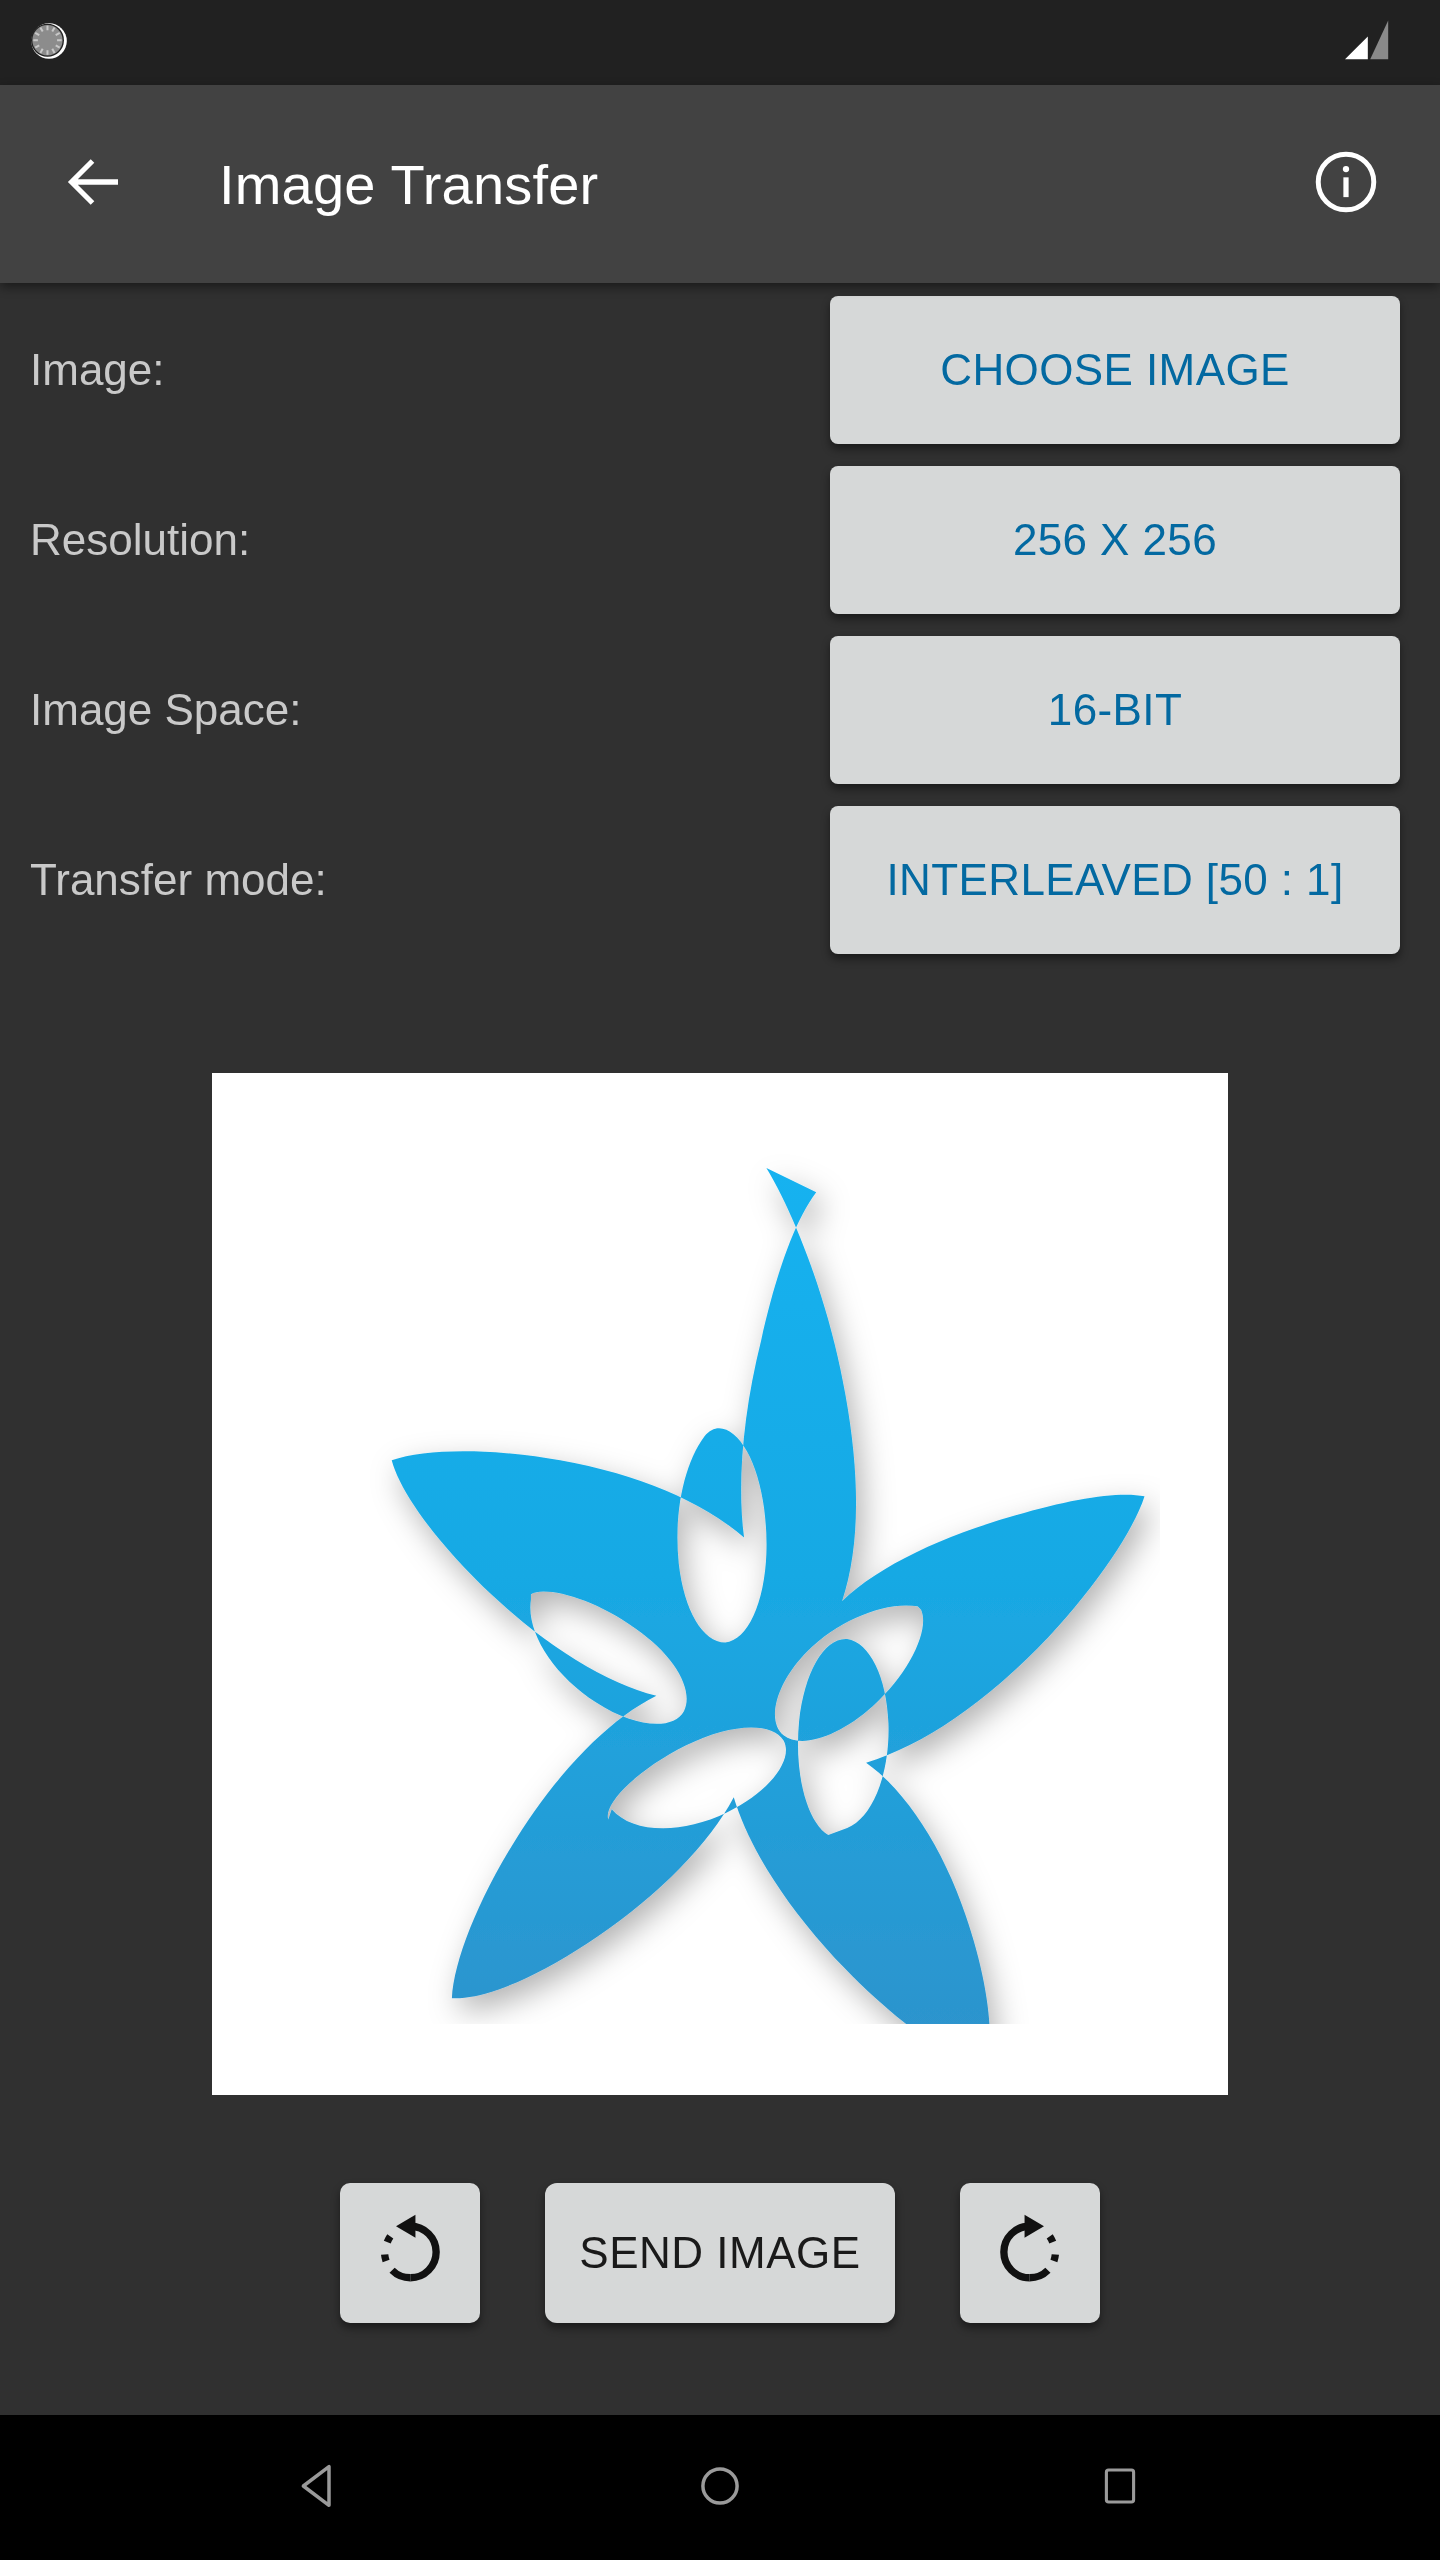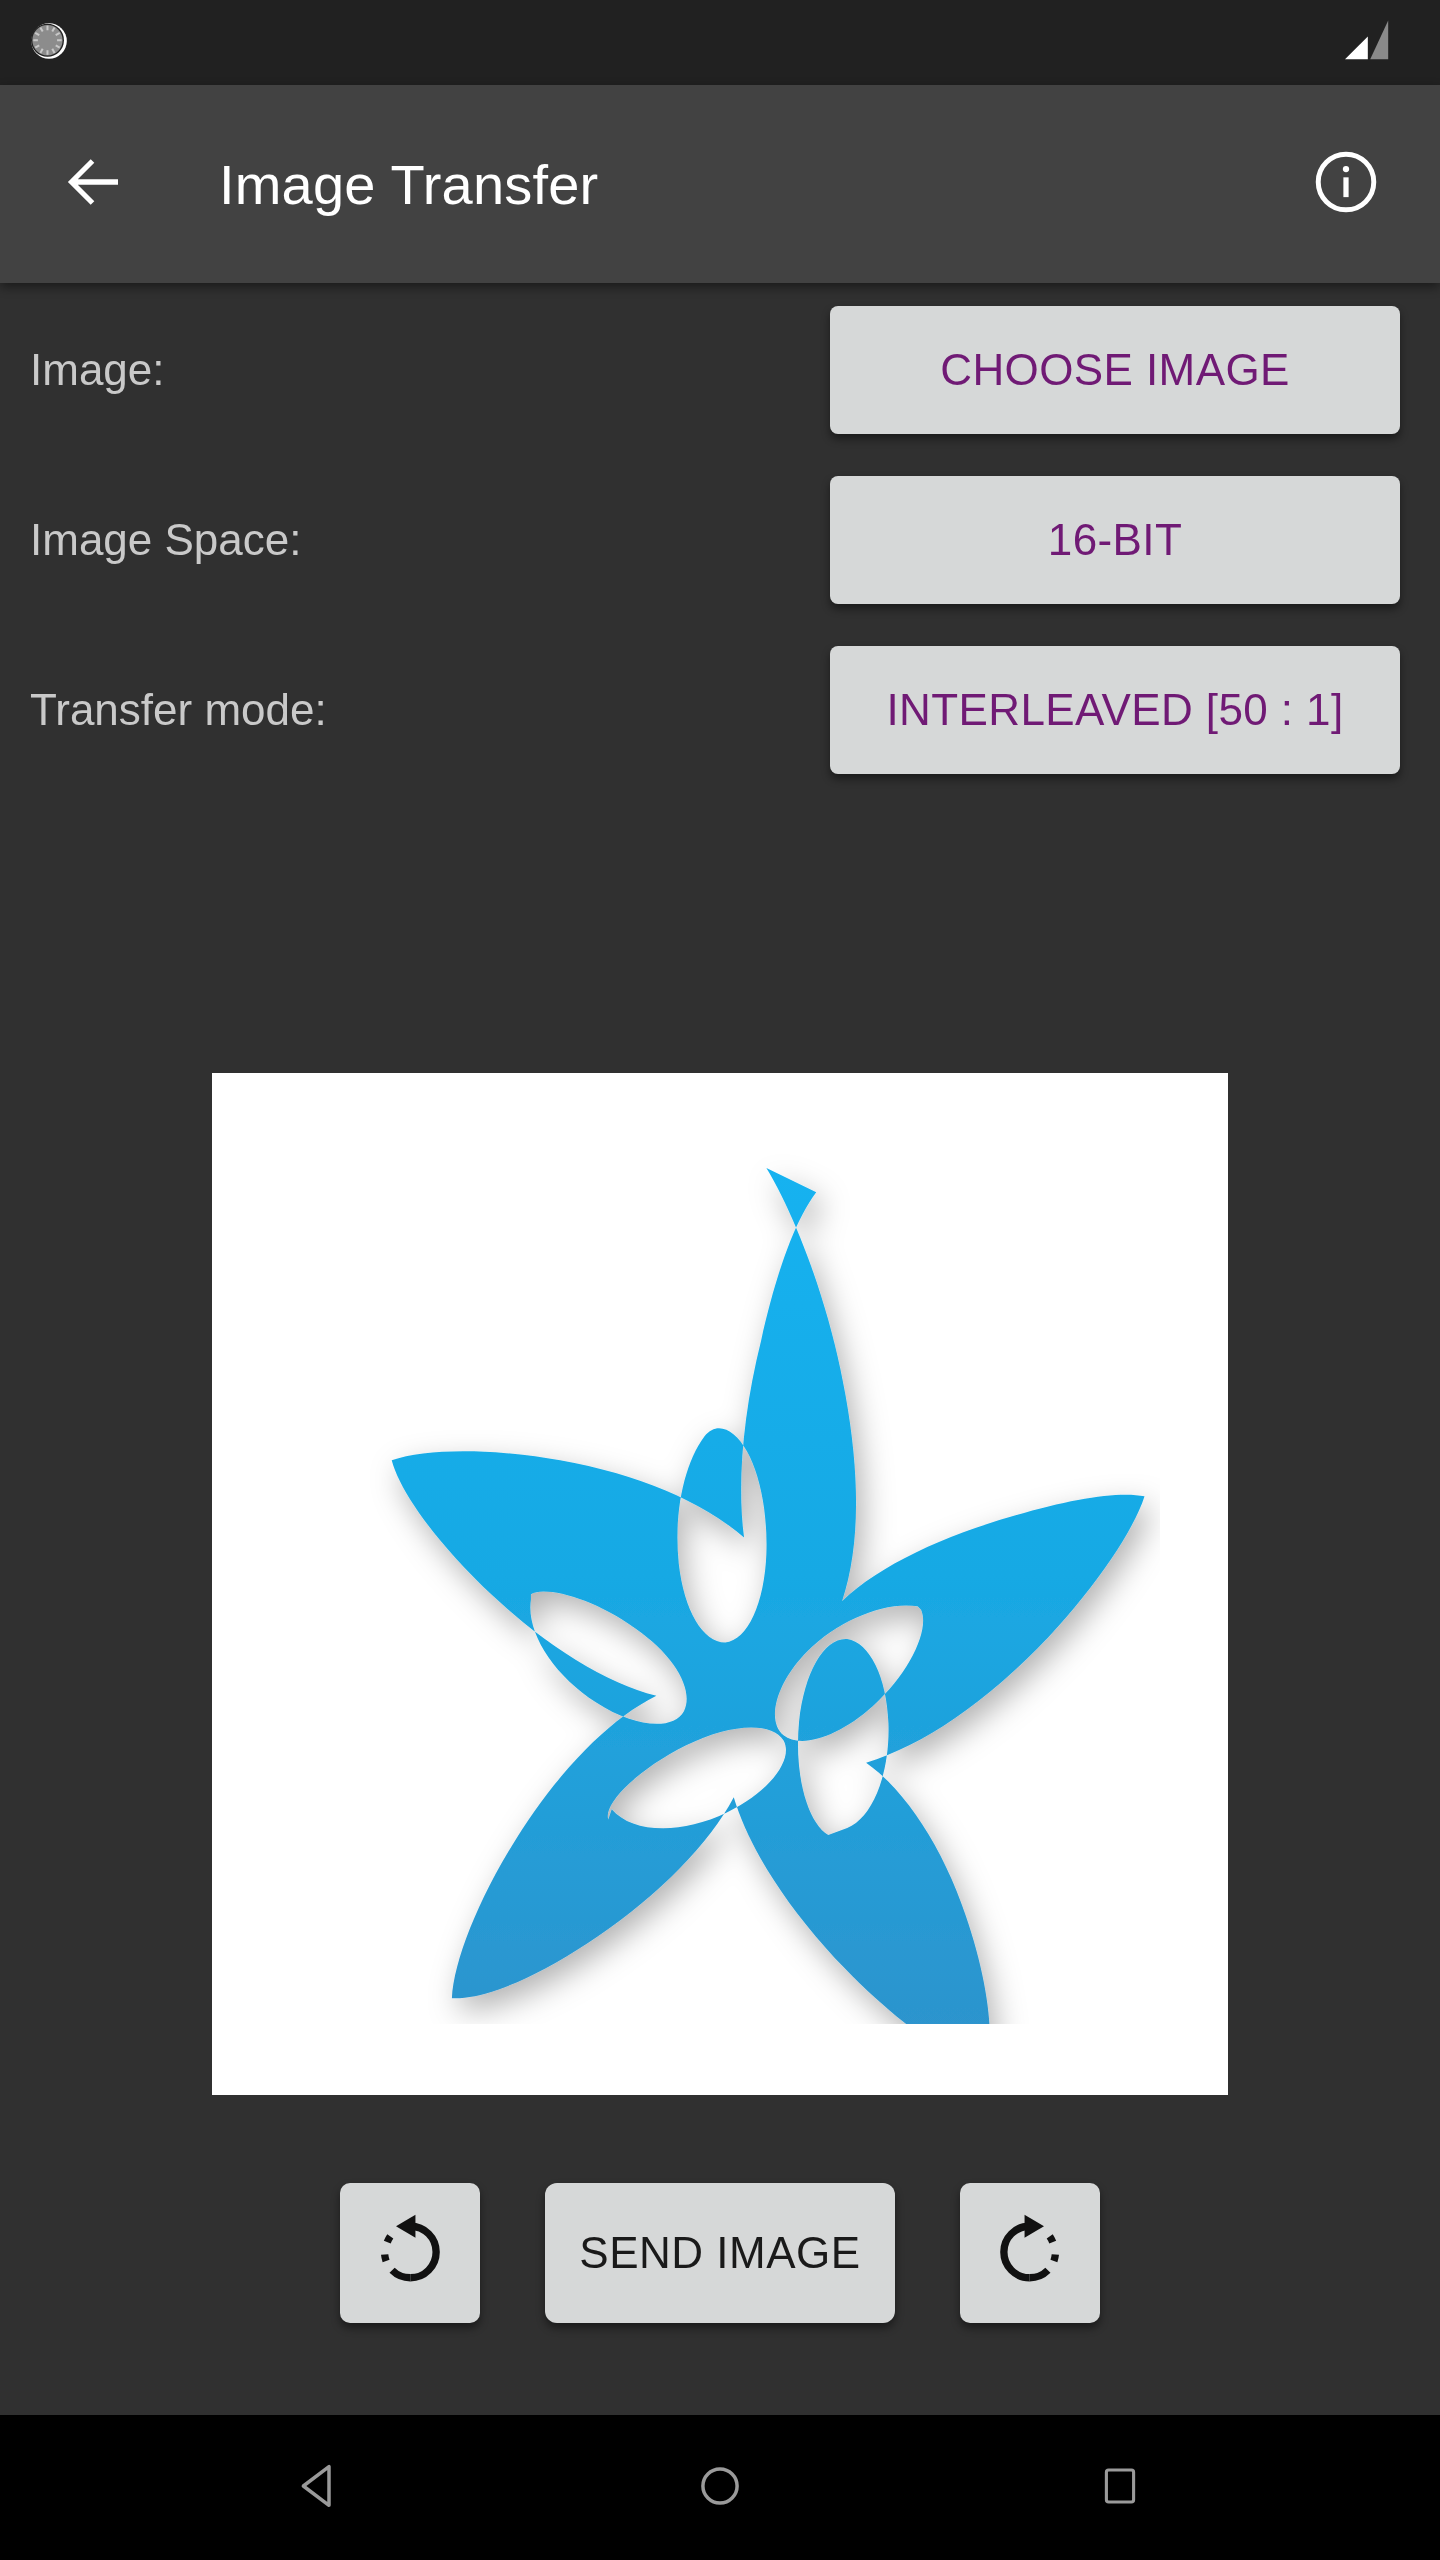--- a/index.html
+++ b/index.html
@@ -66,24 +66,24 @@
     height:170px;
     display:flex; align-items:center;
     padding:4px 40px 0 30px;
   }
   .setting-label{
     color:#c9c9c9; font-size:44px; font-weight:400;
     white-space:nowrap;
   }
   .setting-btn{
     position:absolute; right:40px;
-    width:570px; height:128px;
+    width:570px; height:148px;
     background:#d6d8d8;
     border:none; border-radius:8px;
-    color:#701a75; font-size:44px; font-weight:400;
+    color:#0369a1; font-size:44px; font-weight:400;
     font-family:"Liberation Sans", sans-serif;
     letter-spacing:0.4px;
     display:flex; align-items:center; justify-content:center;
     box-shadow:0 5px 9px rgba(0,0,0,0.45);
     cursor:pointer;
     white-space:nowrap;
   }
 
   
   .preview{
@@ -215,20 +215,24 @@
 
 <div class="content">
 
   <div class="settings">
 
     <div class="setting-row">
       <span class="setting-label">Image:</span>
       <button class="setting-btn">CHOOSE IMAGE</button>
     </div>
 
+    <div class="setting-row">
+      <span class="setting-label">Resolution:</span>
+      <button class="setting-btn">256 X 256</button>
+    </div>
 
     <div class="setting-row">
       <span class="setting-label">Image Space:</span>
       <button class="setting-btn">16-BIT</button>
     </div>
 
     <div class="setting-row">
       <span class="setting-label">Transfer mode:</span>
       <button class="setting-btn">INTERLEAVED [50 : 1]</button>
     </div>

